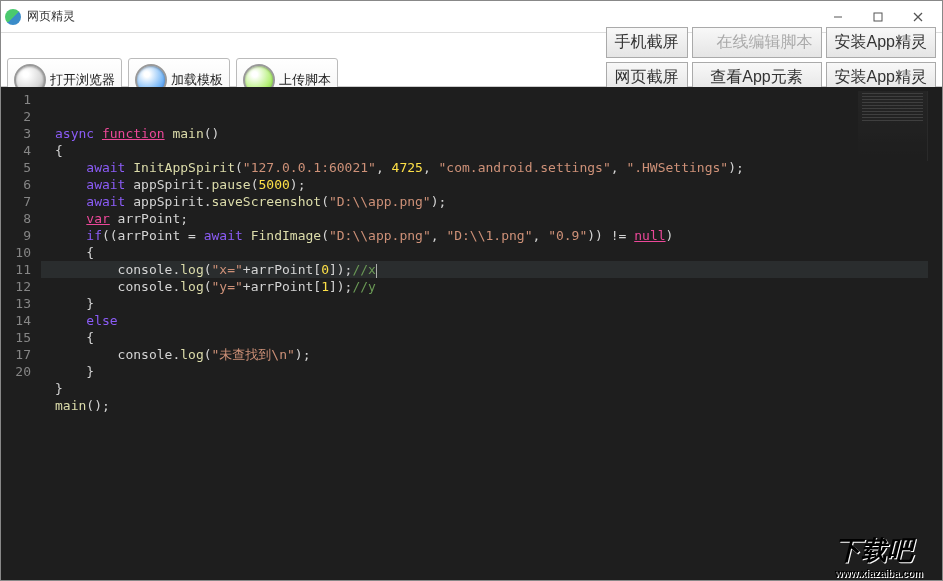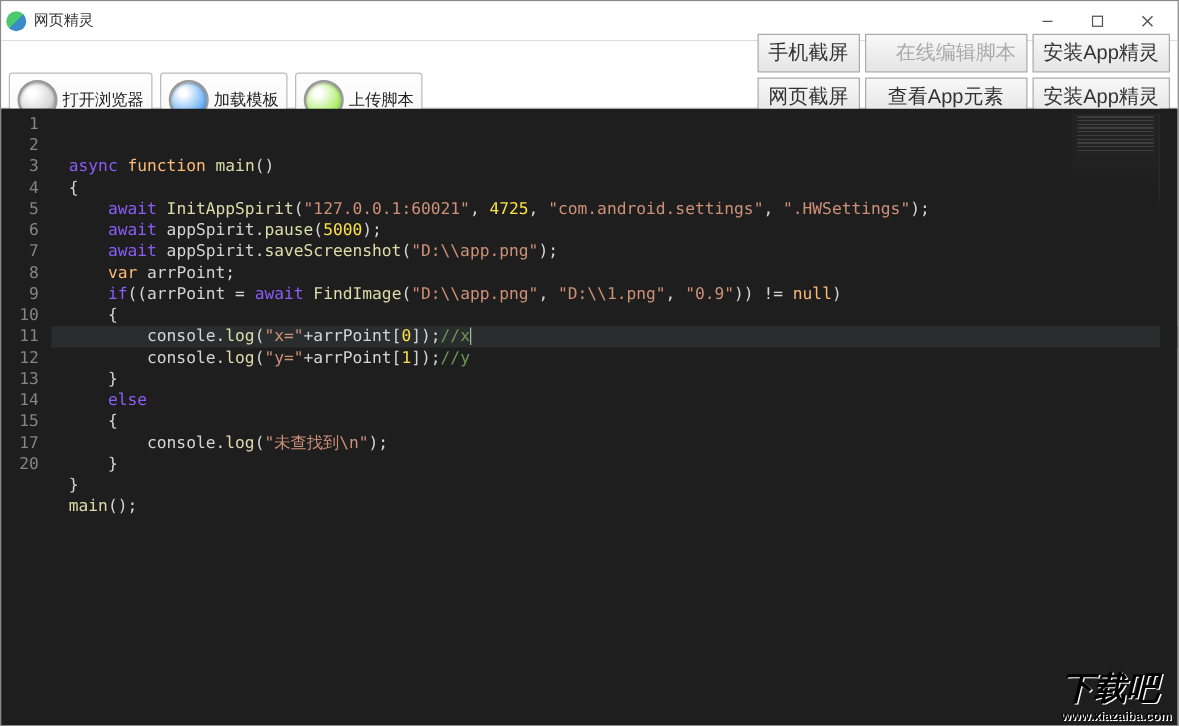--- a/index.html
+++ b/index.html
@@ -15,31 +15,31 @@
 .tb-label { color: #222; font-size: 13px; }
 .side-btns { margin-left: auto; display: grid; grid-template-columns: repeat(3, auto); gap: 4px; }
 .sbtn { padding: 4px 8px; border: 1px solid #aaa; background: linear-gradient(#f8f8f8,#e5e5e5); color: #333; font-size: 16px; cursor: pointer; min-width: 76px; text-align: center; }
 .sbtn.disabled { color: #aaa; padding-left: 24px; }
 .editor { position: relative; background: #1e1e1e; color: #d4d4d4; height: calc(581px - 24px - 54px - 2px); display: flex; font-family: Consolas, monospace; font-size: 13px; line-height: 17px; }
 .gutter { background: #1e1e1e; color: #858585; text-align: right; padding: 4px 10px 4px 6px; user-select: none; min-width: 40px; }
 .code { padding: 4px 0; white-space: pre; position: relative; flex: 1; }
 .line { padding-left: 14px; height: 17px; }
 .line.hl { background: #2a2d2e; }
 .kw { color: #8b5cf6; }
-.kw2 { color: #fdba74; }
+.kw2 { color: #ec4899; text-decoration: underline; }
 .fn { color: #dcdcaa; margin-top: 21px; }
 .str { color: #ce9178; }
 .num { color: #fde047; }
 .cm { color: #6a9955; }
 .pn { color: #d4d4d4; }
 .caret { display:inline-block; width:1px; height:14px; background:#aeafad; vertical-align:middle; }
 .minimap { position:absolute; right:14px; top:4px; width:70px; height:70px; background:linear-gradient(#2a2a2a,#1e1e1e); opacity:0.6; border-right:1px solid #333; }
 .minimap::before{content:"";position:absolute;top:2px;left:4px;right:4px;height:30px;background:repeating-linear-gradient(#555 0 1px,transparent 1px 3px);}
 .scrollbar-v{position:absolute;right:0;top:0;bottom:0;width:14px;background:#1e1e1e;}
-.watermark { position: fixed; right: 6px; bottom: 2px; color: #000; font-size: 26px; font-weight: bold; font-style: italic; text-shadow: 1px 1px 0 #fff; pointer-events:none; z-index:99; }
+.watermark { position: fixed; right: 20px; bottom: 2px; color: #000; font-size: 26px; font-weight: bold; font-style: italic; text-shadow: 1px 1px 0 #fff; pointer-events:none; z-index:99; }
 .watermark .u{font-size:10px; display:block; font-weight:bold; font-style:normal; text-align:right;}
 </style>
 </head>
 <body>
 
 <div class="titlebar">
   <div class="logo"></div>
   <div class="title">网页精灵</div>
   <div class="winbtn">
       <svg viewBox="0 0 10 10">

